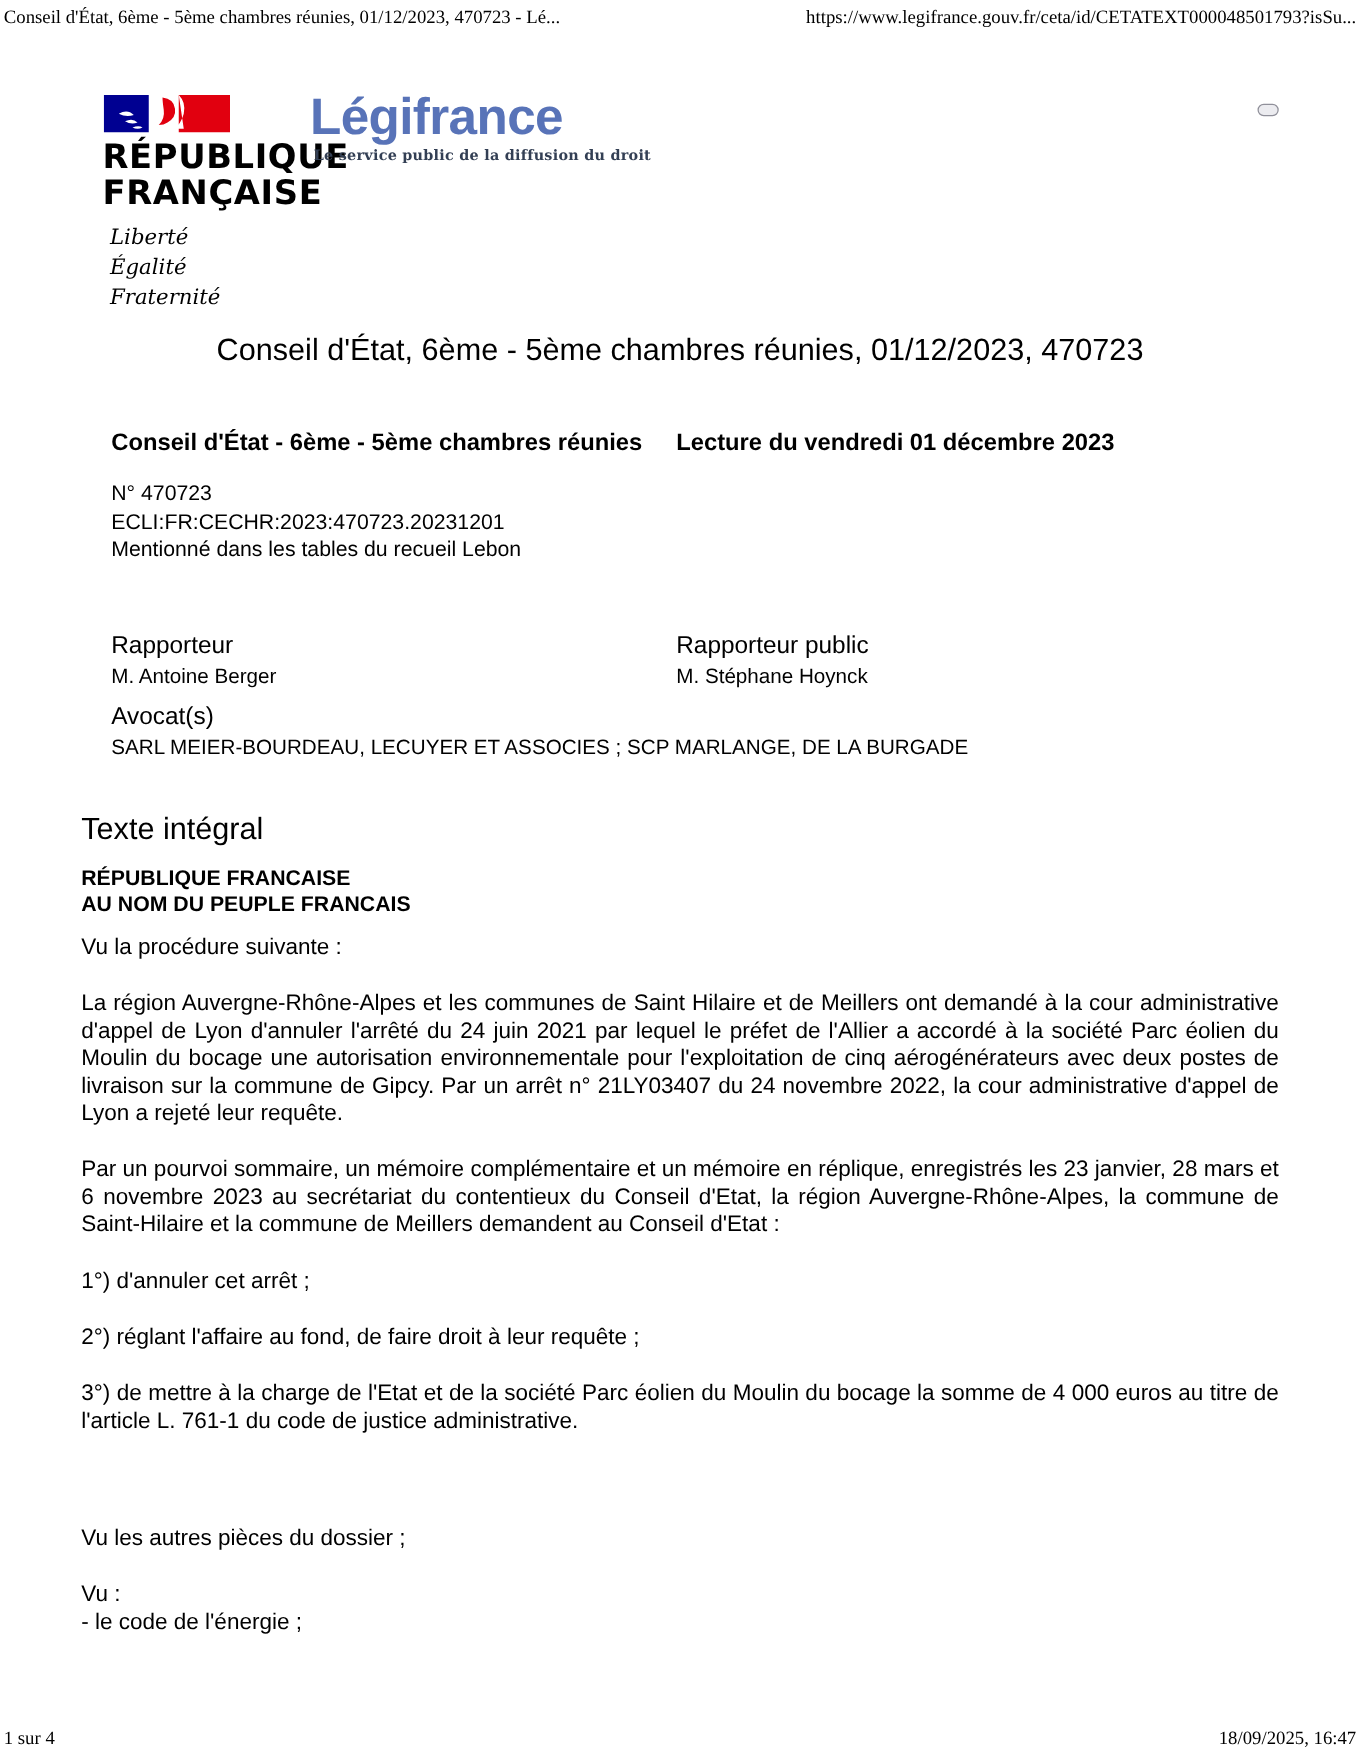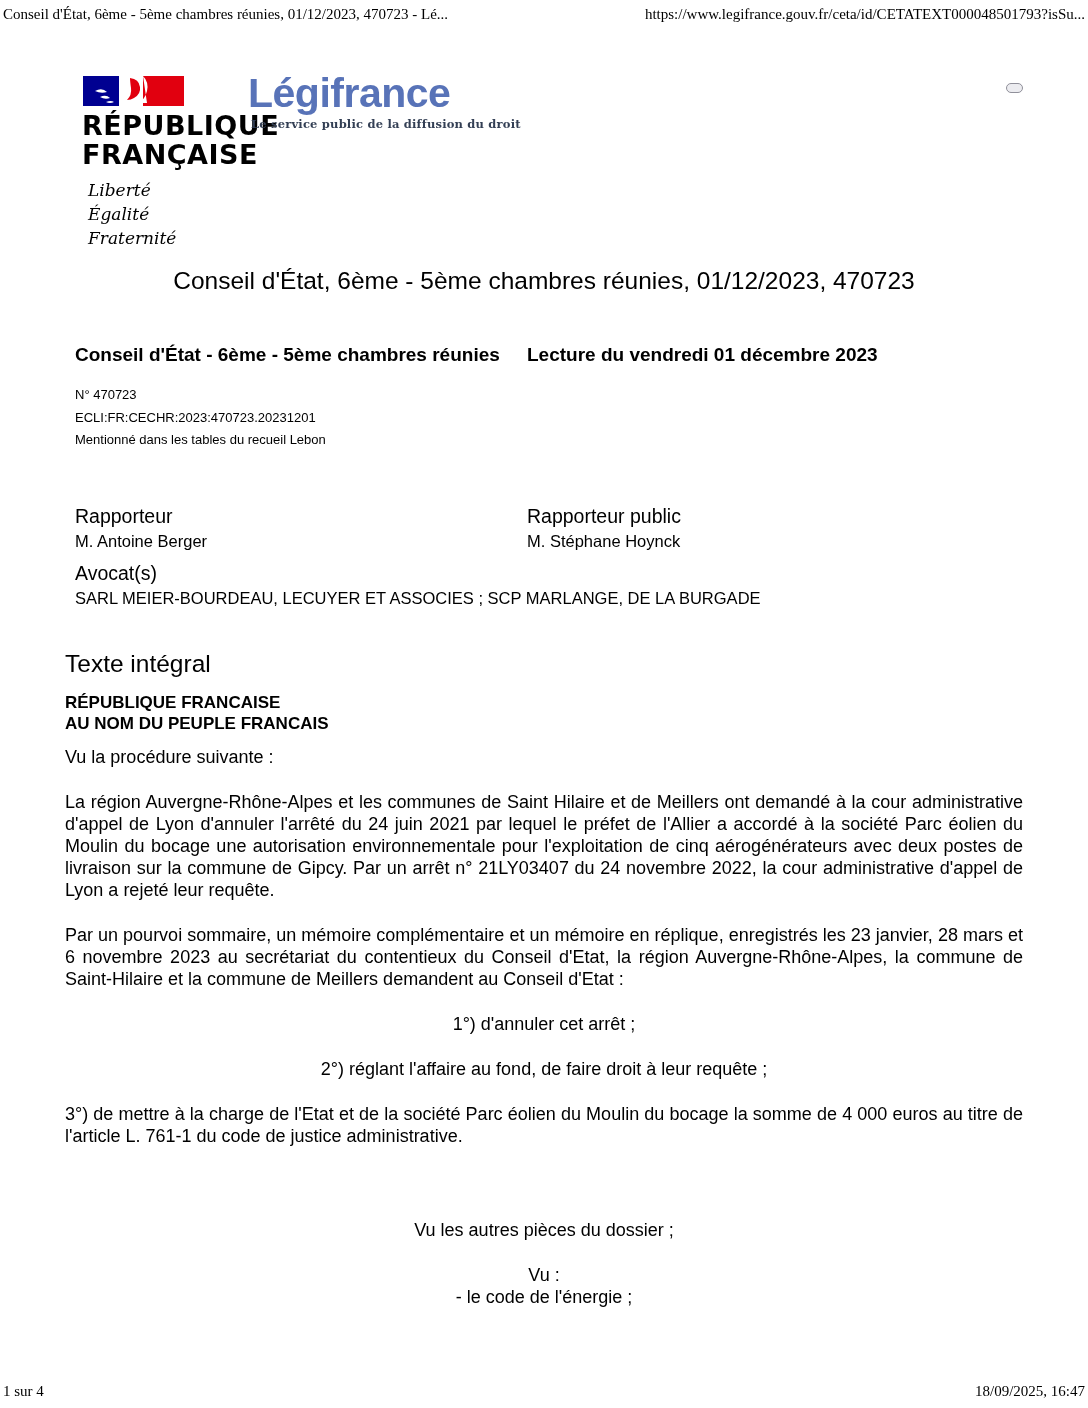--- a/index.html
+++ b/index.html
@@ -53,35 +53,35 @@
     border:1px solid #90909a; border-radius:5px; background:#ececf0; cursor:pointer;
   }
 
   
   h1.page-title {
     margin-top:17px; text-align:center;
     font-size:24.5px; font-weight:normal; line-height:30px;
   }
 
   
-  .meta { margin-left:10px; margin-top:43px; }
+  .meta { margin-left:24px; margin-top:43px; }
   .meta-grid { display:grid; grid-template-columns:452px 1fr; }
   .meta-bold { font-weight:bold; font-size:19px; line-height:32px; }
-  .meta-lines { margin-top:13px; font-size:13px; line-height:22.5px; }
+  .meta-lines { margin-top:13px; font-size:17px; line-height:22.5px; }
   .people-grid { margin-top:52px; }
   .people-label { font-size:19.5px; line-height:24px; }
   .people-name { margin-top:3px; font-size:16.5px; line-height:20px; }
   .avocats { margin-top:10px; }
   .avocats-names { margin-top:2px; font-size:16.5px; line-height:22px; }
 
   
   h2.ti-heading { margin-top:40px; font-size:24.5px; font-weight:normal; line-height:30px; }
   .center-head { margin-top:13px; text-align:left; font-weight:bold; font-size:17px; line-height:21px; }
   .body-text { margin-top:12px; font-size:18px; line-height:22px; }
-  .para + .para { margin-top:23px;text-align:center; }
+  .para + .para { margin-top:23px; }
   .para.justify { text-align:justify; }
   .para.gap-big { margin-top:72px !important; }
 </style>
 </head>
 <body>
 
 <div class="print-header">
   <span>Conseil d'État, 6ème - 5ème chambres réunies, 01/12/2023, 470723 - Lé...</span>
   <span>https://www.legifrance.gouv.fr/ceta/id/CETATEXT000048501793?isSu...</span>
 </div>

